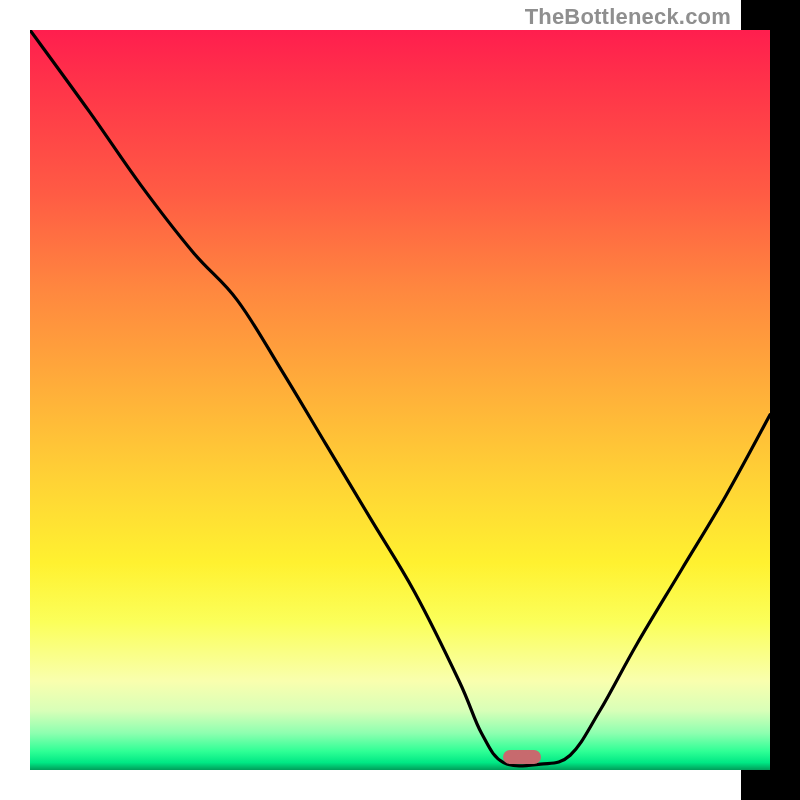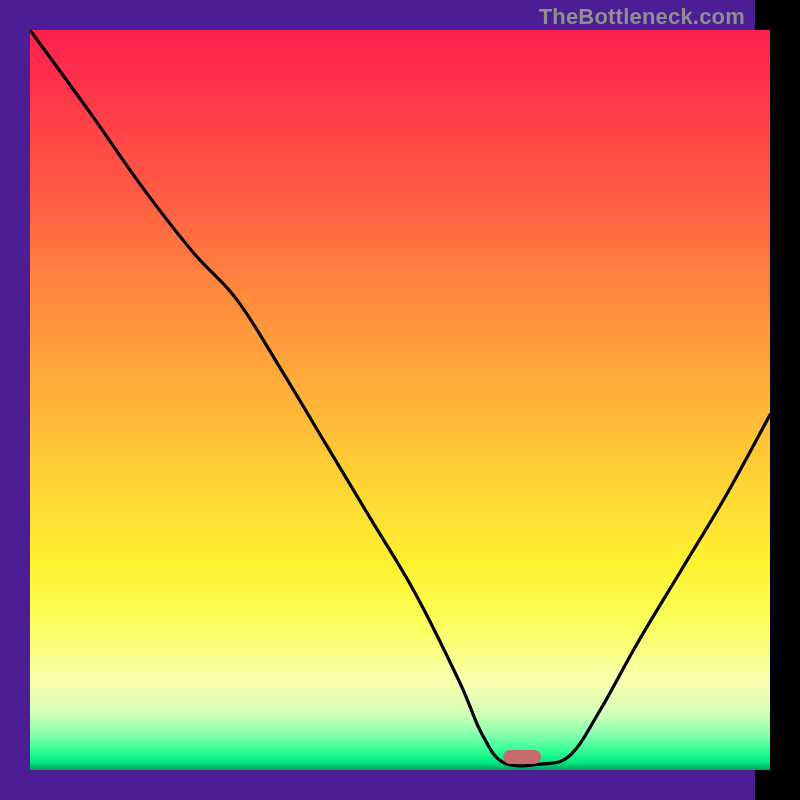--- a/index.html
+++ b/index.html
@@ -9,22 +9,21 @@
     height: 800px;
     background: #000;
     overflow: hidden;
   }
   .outer {
     position: absolute;
     top: 0;
     left: 0;
     width: 741px;
     height: 800px;
-    background: #4c1d95;
-    padding-left: 14px;
+    background: #ffffff;
   }
   .watermark {
     position: absolute;
     top: 4px;
     right: 10px;
     font-family: Arial, Helvetica, sans-serif;
     font-size: 22px;
     font-weight: 600;
     color: #8f8f8f;
     letter-spacing: 0.2px;

